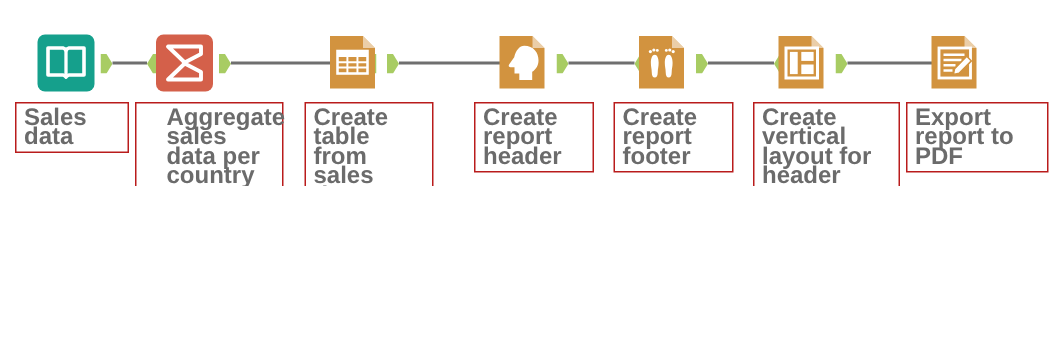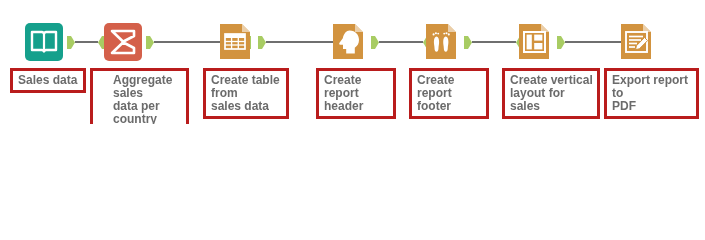--- a/index.html
+++ b/index.html
@@ -62,24 +62,24 @@
   .port-gap {
     width: 3px;
     flex: 0 0 auto;
   }
 
   
   .label-box {
     position: absolute;
     top: 68px;
     box-sizing: border-box;
-    border: 3px solid #b91c1c;
+    border: 1px solid #b91c1c;
     background: #ffffff;
     color: #6b6b6b;
-    font-size: 12px;
+    font-size: 16px;
     font-weight: bold;
     line-height: 13px;
     padding: 3px 4px 3px 5px;
     white-space: pre-line;
   }
 </style>
 </head>
 <body>
 
 <div id="canvas">
@@ -243,21 +243,21 @@
           </svg>
       </div>
       <div class="wire" style="width:68px;"></div>
       <div class="port">
         <svg width="8" height="13" viewBox="0 0 8 13">
             <path d="M8 0 H4 L0 6.5 L4 13 H8 Z" fill="#a8cc63"></path>
           </svg>
       </div>
     </div>
     <div class="label-box" style="left:0px; width:98px;">Create vertical
-layout for sales</div>
+layout for header</div>
   </div>
 
   <div class="node" style="left:604px;">
     <div class="icon-row" style="left:12px;">
       <div class="node-icon">
         <svg width="40" height="42" viewBox="0 0 40 42">
           <path d="M5 3 H27 L35 11 V38 H5 Z" fill="#d2933f"></path>
           <path d="M27 3 L35 11 H27 Z" fill="#ffffff" opacity="0.55"></path>
           <rect x="10" y="11" width="21" height="20" fill="none" stroke="#ffffff" stroke-width="1.9"></rect>
           <line x1="13" y1="15.5" x2="27" y2="15.5" stroke="#ffffff" stroke-width="1.7"></line>

